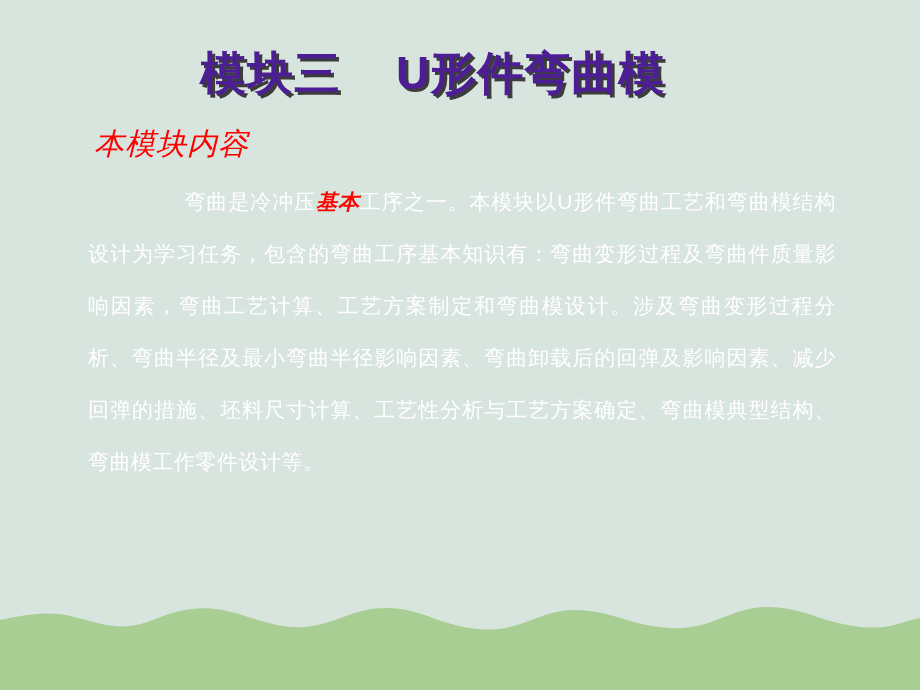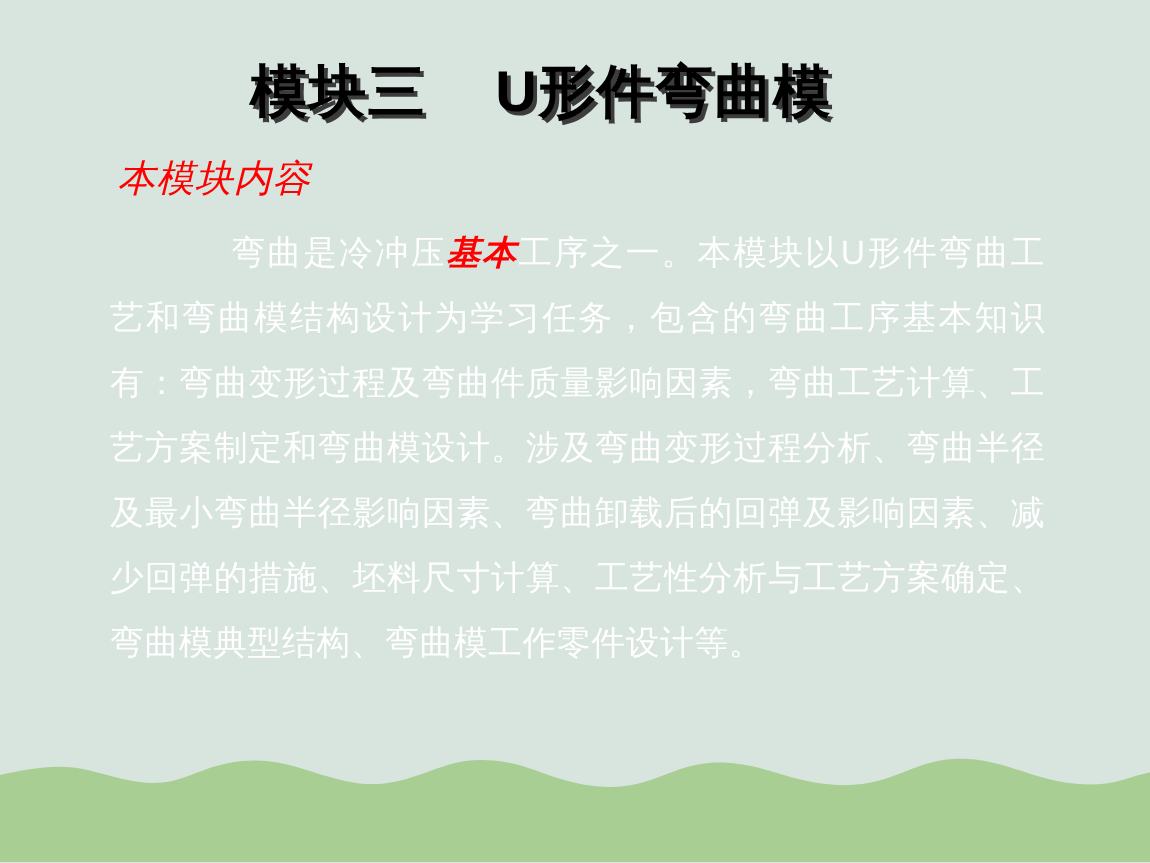--- a/index.html
+++ b/index.html
@@ -60,21 +60,21 @@
     letter-spacing: 1px;
     line-height: 1.2;
   }
 
   
   #body-text {
     position: absolute;
     left: 88px;
     top: 176px;
     width: 748px;
-    font-size: 27px;
+    font-size: 21px;
     color: #ffffff;
     line-height: 52px;
     letter-spacing: 0.5px;
     text-align: justify;
     text-justify: inter-ideograph;
   }
   #body-text .indent {
     display: inline-block;
     width: 96px;
   }
@@ -82,21 +82,21 @@
     color: #ff0000;
     font-weight: bold;
     font-style: italic;
   }
 </style>
 </head>
 <body>
 
 <div id="slide" style="background: rgb(216, 228, 222);">
 
-  <div id="slide-title" style="color: #000000; text-shadow: rgb(60, 60, 60) 3px 3px 0px;">模块三    U形件弯曲模</div>
+  <div id="slide-title" style="color: #4c1d95; text-shadow: rgb(60, 60, 60) 3px 3px 0px;">模块三    U形件弯曲模</div>
 
   <div id="section-heading" style="color: rgb(255, 0, 0);">本模块内容</div>
 
   <div id="body-text" style="color: rgb(255, 255, 255);">
     <span class="indent"></span><span>弯曲是冷冲压</span><span class="emph-red">基本</span><span>工序之一。本模块以U形件弯曲工艺和弯曲模结构设计为学习任务，包含的弯曲工序基本知识有：弯曲变形过程及弯曲件质量影响因素，弯曲工艺计算、工艺方案制定和弯曲模设计。涉及弯曲变形过程分析、弯曲半径及最小弯曲半径影响因素、弯曲卸载后的回弹及影响因素、减少回弹的措施、坯料尺寸计算、工艺性分析与工艺方案确定、弯曲模典型结构、弯曲模工作零件设计等。</span>
   </div>
 
   <div id="wave-band">
     <svg viewBox="0 0 920 100" preserveAspectRatio="none">
       <path id="wave-path" d="M0,30

